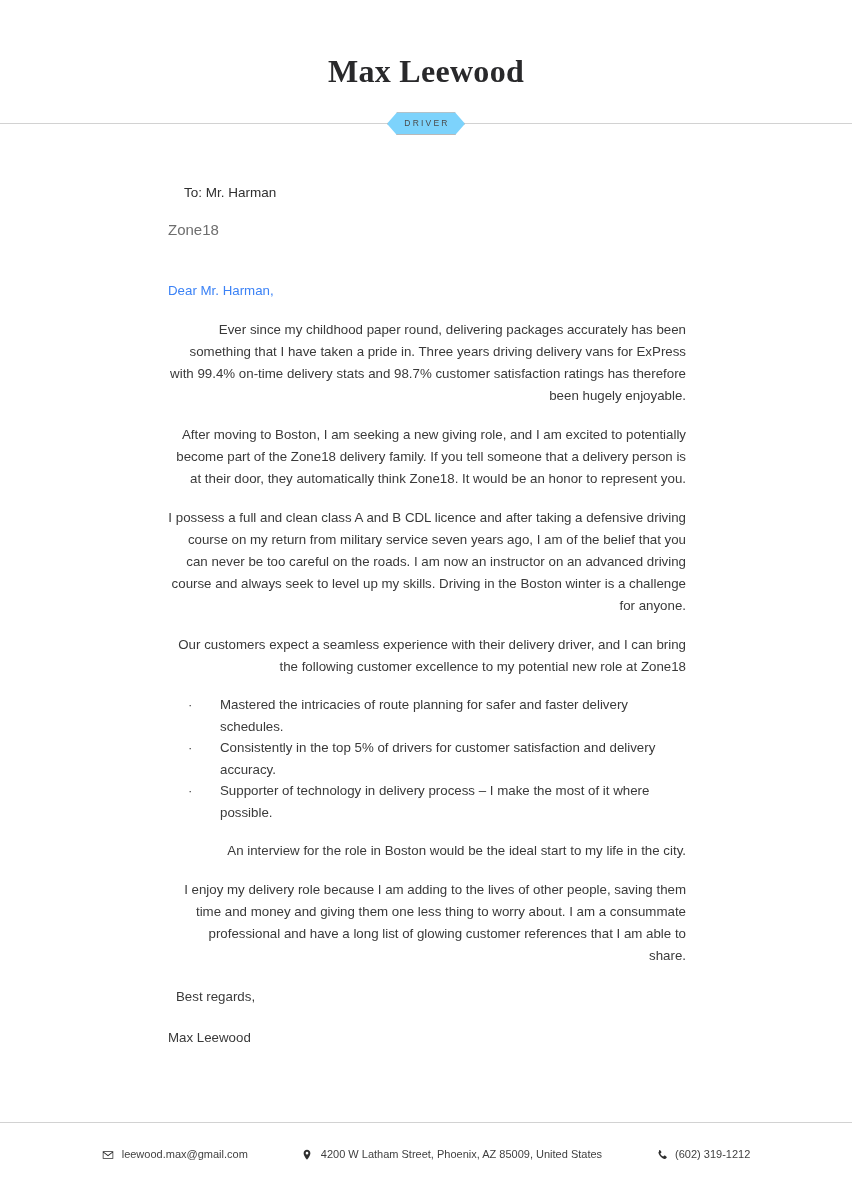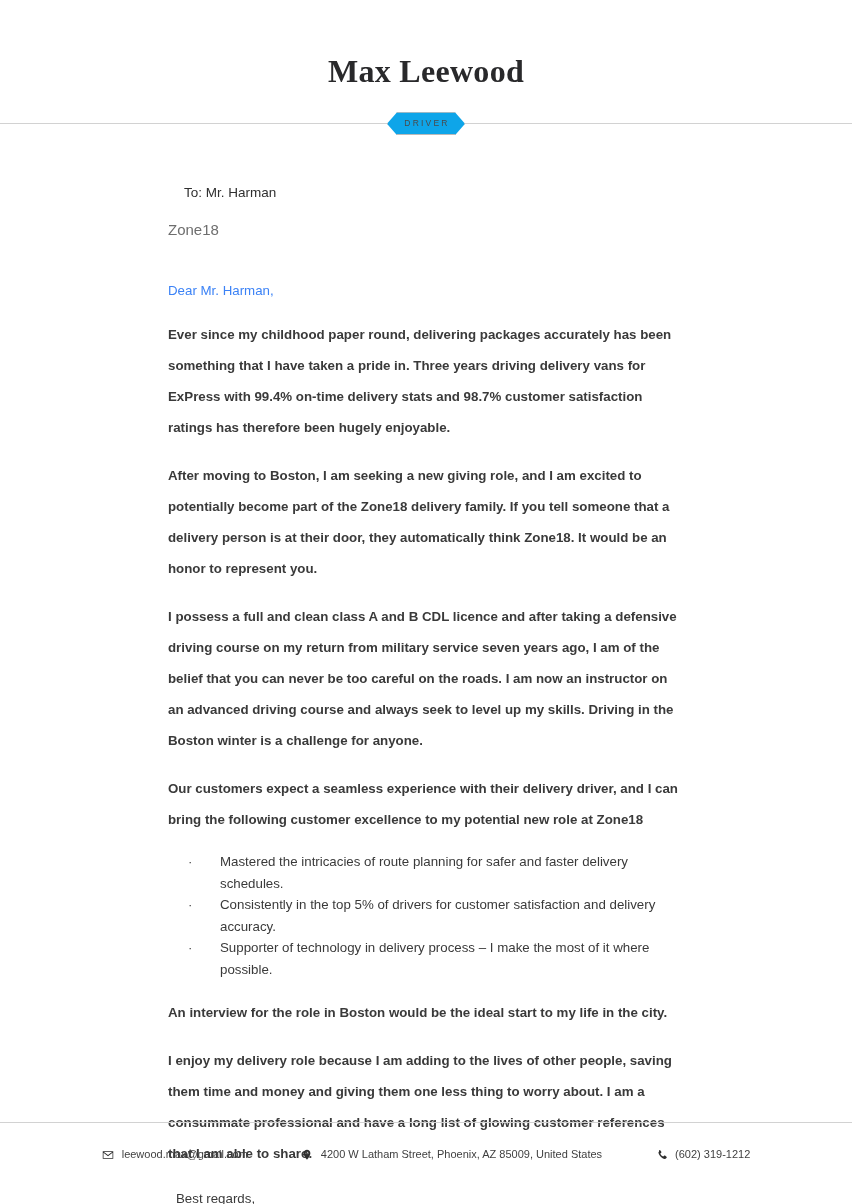--- a/index.html
+++ b/index.html
@@ -44,21 +44,21 @@
     height: 1px;
     background: #d2d2d2;
   }
   .badge {
     position: absolute;
     left: 50%;
     top: 0;
     transform: translateX(-50%);
     width: 78px;
     height: 23px;
-    background: #0ea5e9;
+    background: #7dd3fc;
     border: 1px solid #b9b9b9;
     box-sizing: border-box;
     -webkit-clip-path: polygon(10px 0, calc(100% - 10px) 0, 100% 50%, calc(100% - 10px) 100%, 10px 100%, 0 50%);
     clip-path: polygon(10px 0, calc(100% - 10px) 0, 100% 50%, calc(100% - 10px) 100%, 10px 100%, 0 50%);
     display: flex;
     align-items: center;
     justify-content: center;
   }
   .badge-text {
     font-size: 8.5px;
@@ -89,25 +89,24 @@
     margin: 4px 0 0 0;
   }
   .salutation {
     font-size: 13.3px;
     color: #3b82f6;
     margin: 40px 0 0 0;
     line-height: 1.55;
   }
   p.para {
     font-size: 13.3px;
-    line-height: 31px;
+    line-height: 22px;
     color: #3a3a3a;
     margin: 17px 0 0 0;
-    text-align: left;
-    font-weight: bold;
+    text-align: right;
   }
   ul.bullets {
     list-style: none;
     margin: 16px 0 0 0;
     padding: 0 0 0 20px;
   }
   ul.bullets li {
     position: relative;
     font-size: 13.3px;
     line-height: 21.5px;

